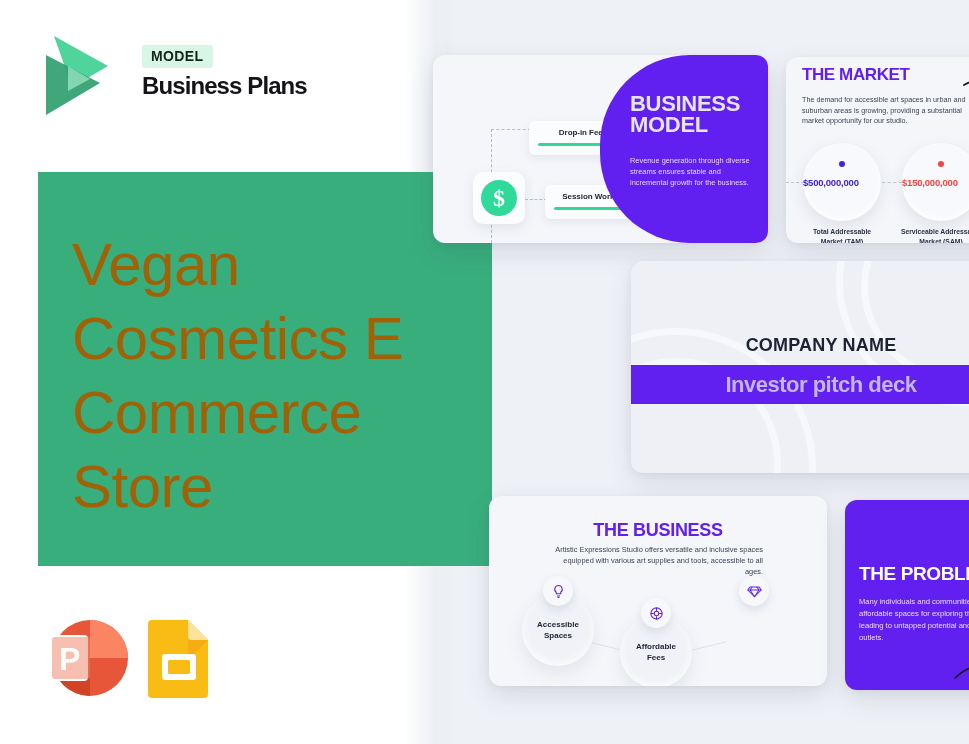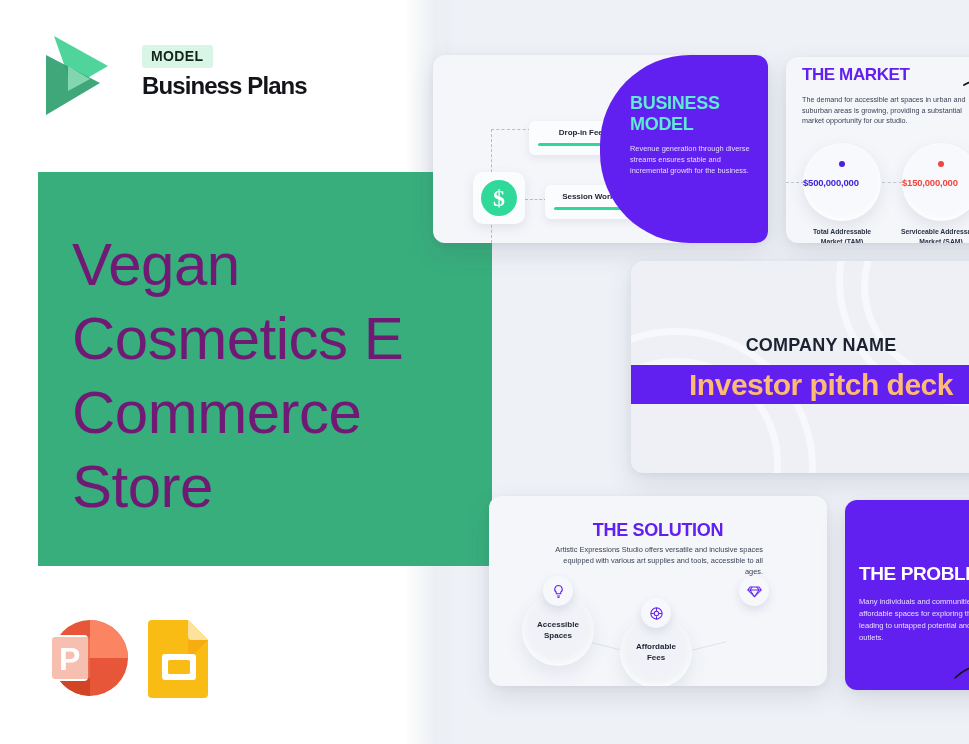--- a/index.html
+++ b/index.html
@@ -33,21 +33,21 @@
 
   
   .green-panel {
     position: absolute; left: 38px; top: 172px;
     width: 454px; height: 394px;
     background: #38ae7c;
   }
   .hero-title {
     position: absolute; left: 72px; top: 228px;
     width: 400px;
-    color: #701a75;
+    color: #a16207;
     font-size: 60px;
     line-height: 74px;
     font-weight: 400;
     letter-spacing: -0.5px;
     white-space: pre-line;
   }
 
   
   .logo-wrap {
     position: absolute; left: 42px; top: 33px;
@@ -99,25 +99,25 @@
   #card-business { left: 433px; top: 55px; width: 335px; height: 188px; }
   .bm-left { position: absolute; left: 0; top: 0; width: 215px; height: 100%; }
   .bm-purple {
     position: absolute; right: 0; top: 0;
     width: 168px; height: 188px;
     background: #6220f0;
     border-radius: 90px 0 0 90px;
   }
   .bm-purple-inner { position: absolute; left: 30px; top: 38px; width: 125px; }
   .bm-title {
-    color:#5eead4; font-size: 18px; font-weight: 800; line-height: 21px;
+    color:#e5e5e5; font-size: 22px; font-weight: 800; line-height: 21px;
     letter-spacing: -.3px; white-space: pre-line;
   }
   .bm-desc {
-    color: #e4d8ff; font-size: 7.4px; line-height: 11px; margin-top: 8px;
+    color: #e4d8ff; font-size: 7.4px; line-height: 11px; margin-top: 20px;
   }
   .bm-pill {
     position: absolute;
     background: #fbfcfe;
     border-radius: 6px;
     box-shadow: 0 3px 9px rgba(70,80,110,.10);
     padding: 7px 9px 9px 9px;
   }
   .bm-pill span {
     display:block; font-size: 8px; font-weight: 700; color: #1f2233;
@@ -161,21 +161,21 @@
   .mk-cap { position:absolute; width: 100px; text-align:center; font-size:6.8px; line-height:9.5px; font-weight:700; color:#2b3145; white-space: pre-line; }
   #mk-cap1 { left: 6px; top: 170px; }
   #mk-cap2 { left: 105px; top: 170px; }
   .mk-dash { position:absolute; top: 125px; border-top: 1.3px dashed #c2c9d6; }
 
   
   #card-cover { left: 631px; top: 261px; width: 380px; height: 212px; background: #eef0f5; }
   .cv-deco { position:absolute; border: 7px solid rgba(255,255,255,.55); border-radius:50%; }
   .cv-company { position:absolute; left:0; right:0; top: 74px; text-align:center; font-size: 18px; font-weight: 800; color:#1d2233; letter-spacing:.2px; }
   .cv-band { position:absolute; left: 0; right: 0; top: 104px; height: 39px; background:#6220f0; display:flex; align-items:center; justify-content:center; }
-  .cv-band span { color:#fdba74; font-size: 30px; font-weight: 800; letter-spacing:-.5px; }
+  .cv-band span { color:#c4b5fd; font-size: 22px; font-weight: 800; letter-spacing:-.5px; }
 
   
   #card-solution { left: 489px; top: 496px; width: 338px; height: 190px; }
   .sol-title { position:absolute; left:0; right:0; top: 24px; text-align:center; font-size: 18px; font-weight: 800; color:#6220f0; letter-spacing:-.3px; }
   .sol-desc { position:absolute; left: 64px; width: 210px; top: 48px; text-align:right; font-size: 7.4px; line-height: 11px; color:#3c4356; }
   .sol-circle {
     position:absolute; width: 72px; height: 72px; border-radius:50%;
     background:#f0f2f7;
     box-shadow: 0 7px 18px rgba(70,80,110,.10), inset 0 -3px 8px rgba(255,255,255,.85);
     display:flex; align-items:center; justify-content:center; text-align:center;
@@ -286,21 +286,21 @@
     <div class="cv-deco" style="width:250px;height:250px;right:-75px;top:-105px;"></div>
     <div class="cv-deco" style="width:210px;height:210px;left:-60px;bottom:-95px;"></div>
     <div class="cv-deco" style="width:280px;height:280px;left:-95px;bottom:-135px;"></div>
     <div class="cv-company">COMPANY NAME</div>
     <div class="cv-band">
       <span>Investor pitch deck</span>
     </div>
   </div>
 
   <div class="card" id="card-solution">
-    <div class="sol-title">THE SOLUTION</div>
+    <div class="sol-title">THE BUSINESS</div>
     <div class="sol-desc">Artistic Expressions Studio offers versatile and inclusive spaces equipped with various art supplies and tools, accessible to all ages.</div>
 
     <div class="sol-link" style="left:98px; top:150px; width:40px; transform:rotate(14deg);"></div>
     <div class="sol-link" style="left:198px; top:150px; width:40px; transform:rotate(-14deg);"></div>
 
     <div class="sol-circle" id="sol-c1">
       <span>Accessible
 Spaces</span>
     </div>
     <div class="sol-circle" id="sol-c2">

